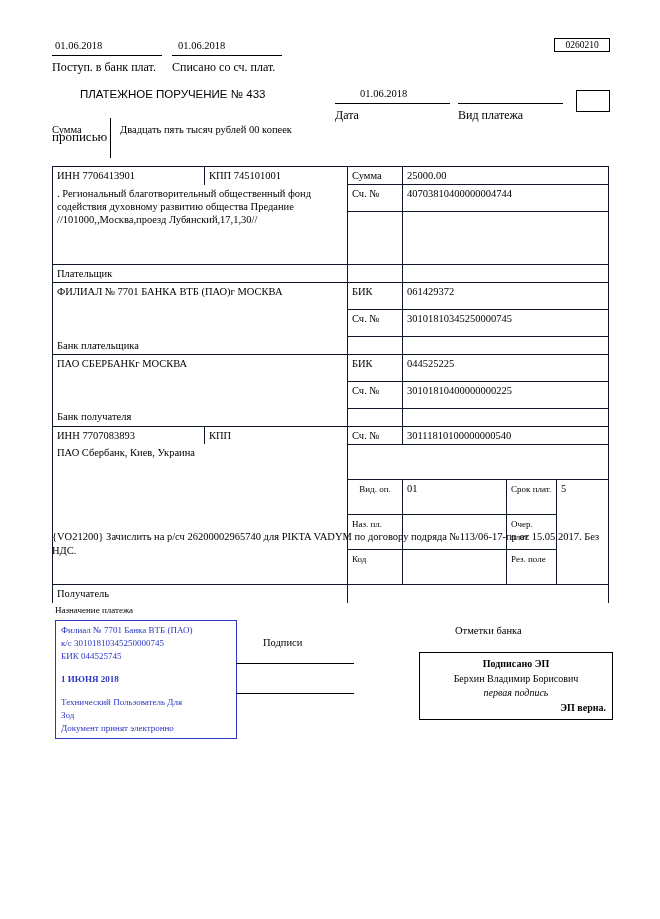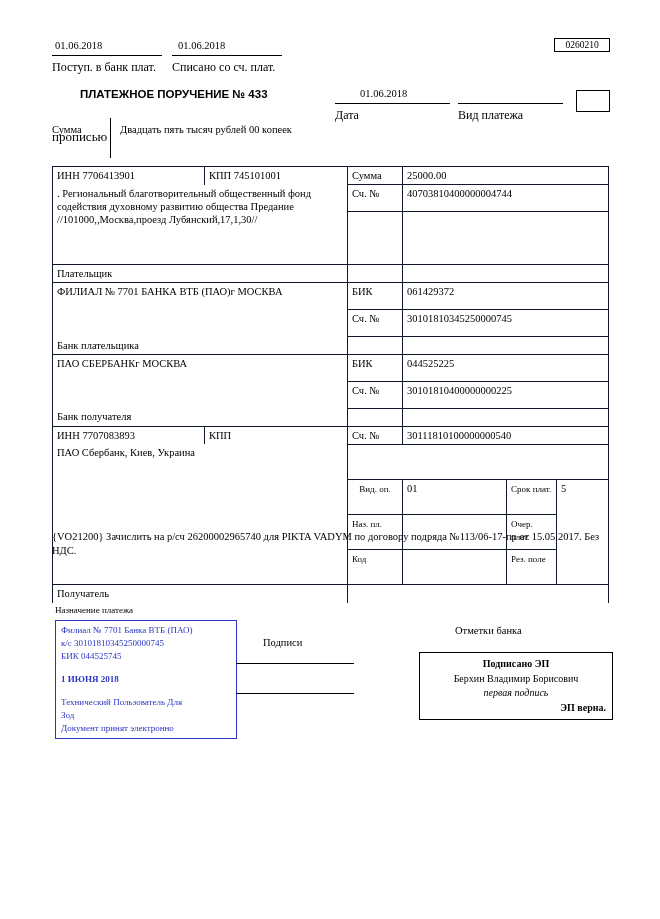--- a/index.html
+++ b/index.html
@@ -37,21 +37,21 @@
   .formcode {
     border: 1px solid #000;
     font-size: 9.5px;
     text-align: center;
     padding: 1px 0;
     width: 54px;
   }
 
   .title {
     font-family: "Liberation Sans", sans-serif;
-    font-weight: bold;
+    font-weight: normal;
     font-size: 11.5px;
     padding-left: 28px;
   }
   .boxempty {
     border: 1px solid #000;
     width: 32px;
     height: 20px;
   }
 
   

